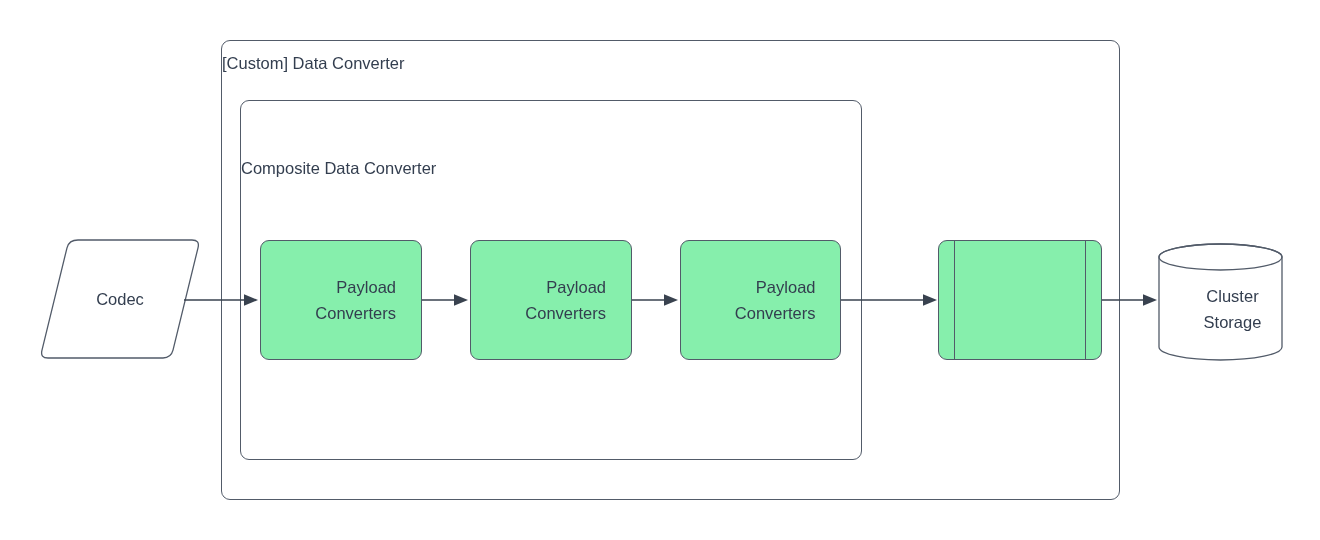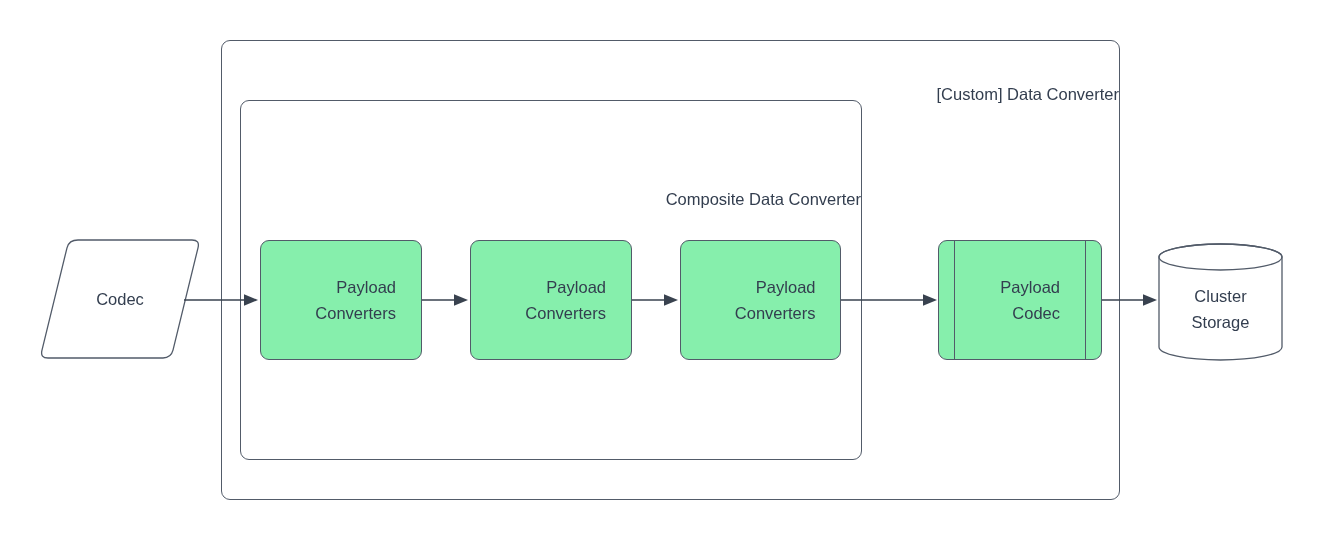--- a/index.html
+++ b/index.html
@@ -16,25 +16,24 @@
     position: absolute;
     border: 1.3px solid #525b69;
     border-radius: 9px;
     background: transparent;
   }
   .container-outer { left: 221px; top: 40px; width: 897px; height: 458px; }
   .container-inner { left: 240px; top: 100px; width: 620px; height: 358px; }
   .container-label {
     position: absolute;
     left: 0; right: 0;
-    text-align: right;
+    text-align: left;
     font-size: 16.5px;
     line-height: 22px;
     white-space: nowrap;
-    margin-top: 31px;
   }
   .container-outer .container-label { top: 11px; }
   .container-inner .container-label { top: 56px; }
   .connector-layer {
     position: absolute;
     left: 0; top: 0;
     width: 1320px; height: 540px;
     pointer-events: none;
   }
   .node {
@@ -68,21 +67,21 @@
   .float-label {
     position: absolute;
     display: flex;
     align-items: center;
     justify-content: center;
     text-align: center;
     font-size: 16.5px;
     line-height: 26px;
   }
   .input-label { left: 40px; top: 240px; width: 160px; height: 118px; }
-  .cyl-label { left: 1159px; top: 262px; width: 123px; height: 94px; }
+  .cyl-label { left: 1159px; top: 262px; width: 123px; height: 94px; padding-left: 12px; }
 </style>
 </head>
 <body>
 
 <div class="canvas">
 
   <div class="container-box container-outer">
     <div class="container-label">[Custom] Data Converter</div>
   </div>
 
@@ -128,21 +127,20 @@
   </div>
   <div class="node node-pc2">
     <span class="node-label-block w110">Payload Converters</span>
   </div>
   <div class="node node-pc3">
     <span class="node-label-block w110">Payload Converters</span>
   </div>
 
   <div class="node node-codec">
     <div class="codec-bars"></div>
-    <span class="node-label-block w80">Payload Codec</span>
   </div>
 
   <div class="float-label input-label">Codec</div>
   <div class="float-label cyl-label">
     <span class="node-label-block w96">Cluster Storage</span>
   </div>
 
 </div>
 
 </body></html>

